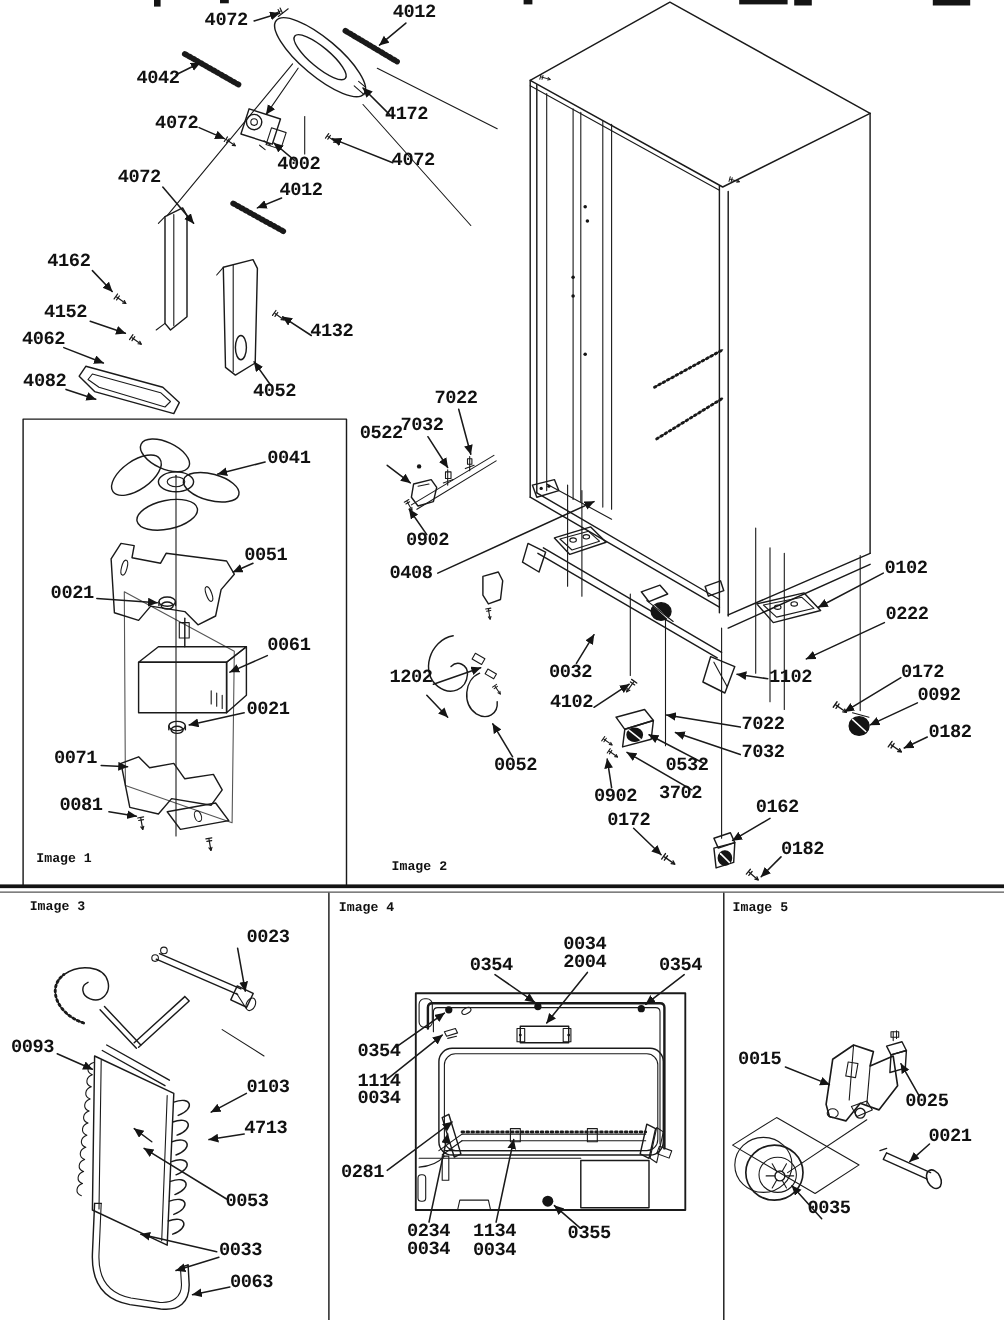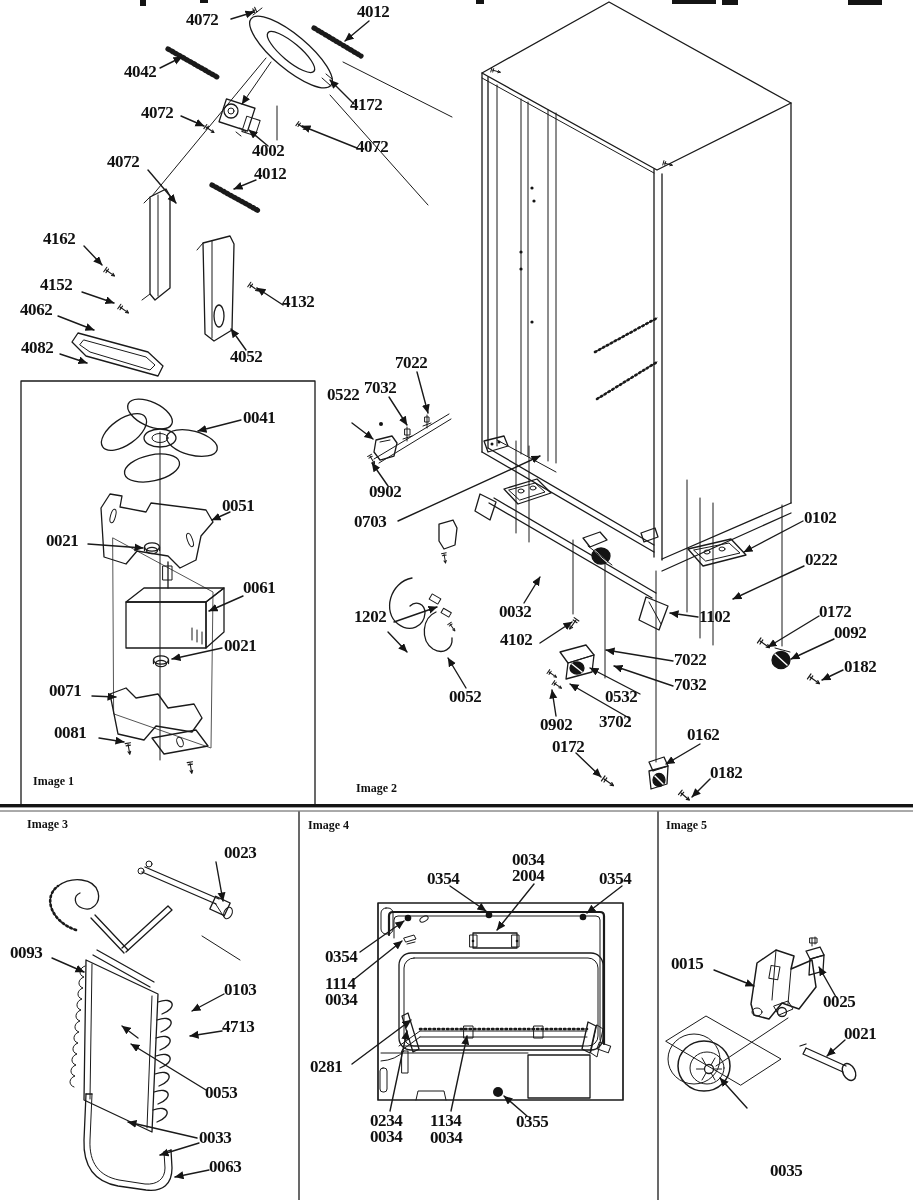--- a/index.html
+++ b/index.html
@@ -1,17 +1,17 @@
 <!DOCTYPE html>
 <html><head>
 <meta charset="utf-8">
 <style>
   html,body{margin:0;padding:0;background:#fff;}
   #stage{position:relative;width:913px;height:1200px;background:#fff;overflow:hidden;
-         font-family:Liberation Serif, serif;}
+         font-family:Liberation Mono, monospace;}
   #art{position:absolute;left:0;top:0;}
   svg{stroke:#1a1a1a;fill:none;stroke-width:1.3;stroke-linecap:round;stroke-linejoin:round;}
   .thin{stroke-width:1;}
   .bold{stroke-width:1.7;}
   .ld{stroke-width:1.4;}
   .fillb{fill:#141414;stroke:none;}
   .dark{fill:#141414;stroke:#141414;}
   .wh{stroke:#fff;stroke-width:1.4;}
   .hatch{stroke-width:5.2;stroke-dasharray:1.6 2.6;}
   .hatch2{stroke-width:2.6;stroke-dasharray:1.5 3;}
@@ -409,21 +409,21 @@
       <div class="part-label" style="left: 46px; top: 532px;">0021</div>
       <div class="part-label" style="left: 243px; top: 579px;">0061</div>
       <div class="part-label" style="left: 224px; top: 637px;">0021</div>
       <div class="part-label" style="left: 49px; top: 682px;">0071</div>
       <div class="part-label" style="left: 54px; top: 724px;">0081</div>
       <div class="caption" style="left: 356px; top: 782px; text-align: right;">Image 2</div>
       <div class="part-label" style="left: 395px; top: 354px;">7022</div>
       <div class="part-label" style="left: 364px; top: 379px;">7032</div>
       <div class="part-label" style="left: 327px; top: 386px;">0522</div>
       <div class="part-label" style="left: 369px; top: 483px;">0902</div>
-      <div class="part-label" style="left: 354px; top: 513px;">0703</div>
+      <div class="part-label" style="left: 354px; top: 513px;">0408</div>
       <div class="part-label" style="left: 354px; top: 608px;">1202</div>
       <div class="part-label" style="left: 499px; top: 603px; text-align: right;">0032</div>
       <div class="part-label" style="left: 500px; top: 631px;">4102</div>
       <div class="part-label" style="left: 449px; top: 688px;">0052</div>
       <div class="part-label" style="left: 605px; top: 688px;">0532</div>
       <div class="part-label" style="left: 599px; top: 713px;">3702</div>
       <div class="part-label" style="left: 540px; top: 716px;">0902</div>
       <div class="part-label" style="left: 552px; top: 738px;">0172</div>
       <div class="part-label" style="left: 804px; top: 509px;">0102</div>
       <div class="part-label" style="left: 805px; top: 551px;">0222</div>
@@ -454,15 +454,15 @@
       <div class="part-label" style="left: 310px; top: 1058px;">0281</div>
       <div class="part-label" style="left: 370px; top: 1112px;">0234</div>
       <div class="part-label" style="left: 370px; top: 1128px;">0034</div>
       <div class="part-label" style="left: 430px; top: 1112px;">1134</div>
       <div class="part-label" style="left: 430px; top: 1129px;">0034</div>
       <div class="part-label" style="left: 516px; top: 1113px;">0355</div>
       <div class="caption" style="left: 666px; top: 819px;">Image 5</div>
       <div class="part-label" style="left: 671px; top: 955px;">0015</div>
       <div class="part-label" style="left: 823px; top: 993px;">0025</div>
       <div class="part-label" style="left: 844px; top: 1025px;">0021</div>
-      <div class="part-label" style="left: 734px; top: 1162px; margin-left: 36px;">0035</div>
+      <div class="part-label" style="left: 734px; top: 1091px;">0035</div>
     </div>
 </div>
 
 </body></html>

